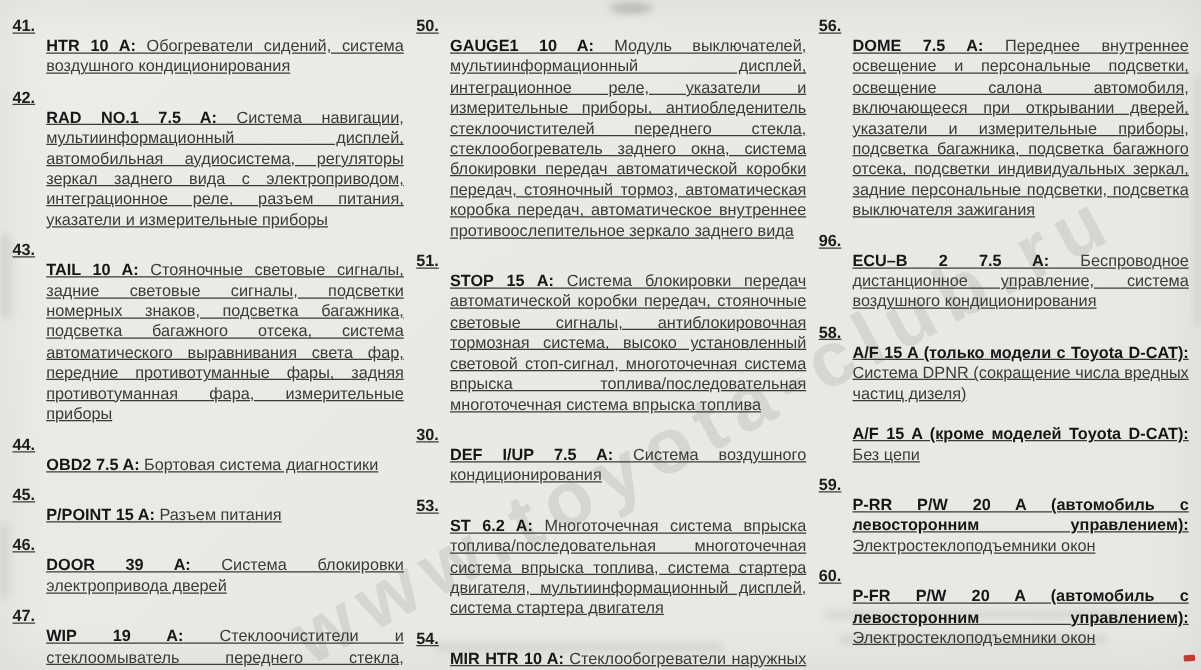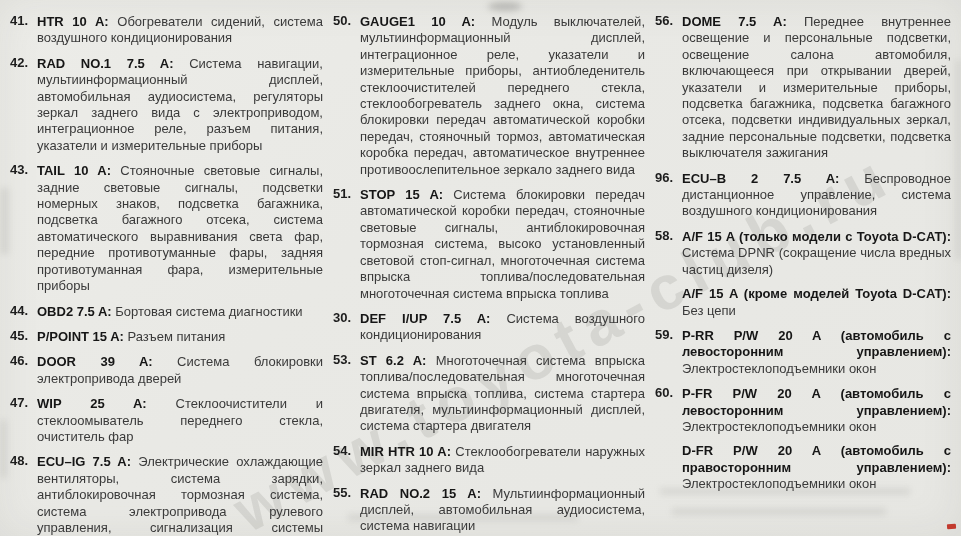--- a/index.html
+++ b/index.html
@@ -16,29 +16,29 @@
   }
   .cols{
     position:absolute;left:10px;top:10px;right:0;bottom:0;
     display:grid;grid-template-columns:323px 322px 1fr;
   }
   .col{padding-top:3px;}
   .item{
     display:flex;
     margin-bottom:8px;
     color:#3a3a3a;
-    font-size:13px;line-height:16.4px;
+    font-size:13px;line-height:16.4px;text-decoration:underline;
   }
   .num{
     flex:0 0 27px;
     font-weight:bold;color:#1d1d1d;
   }
   .body{flex:1;padding-right:10px;}
   .entry{
-    margin:1px 0 8px 0;
+    margin:16px 0 8px 0;
     text-align:justify;
   }
   .entry:last-child{margin-bottom:0;}
   .label{font-weight:bold;color:#161616;}
   .watermark{
     position:absolute;left:255px;top:475px;
     transform:rotate(-28deg);transform-origin:left bottom;
     font-size:62px;font-weight:bold;letter-spacing:9px;
     color:rgba(125,125,122,0.18);
     white-space:nowrap;pointer-events:none;
@@ -112,21 +112,21 @@
         </div>
         <div class="item">
           <span class="num">46.</span>
           <div class="body">
             <p class="entry"><b class="label">DOOR 39 A:</b> Система блокировки электропривода дверей</p>
           </div>
         </div>
         <div class="item">
           <span class="num">47.</span>
           <div class="body">
-            <p class="entry"><b class="label">WIP 25 A:</b> Стеклоочистители и стеклоомыватель переднего стекла, очиститель фар</p>
+            <p class="entry"><b class="label">WIP 19 A:</b> Стеклоочистители и стеклоомыватель переднего стекла, очиститель фар</p>
           </div>
         </div>
         <div class="item">
           <span class="num">48.</span>
           <div class="body">
             <p class="entry"><b class="label">ECU–IG 7.5 A:</b> Электрические охлаждающие вентиляторы, система зарядки, антиблокировочная тормозная система, система электропривода рулевого управления, сигнализация системы управления устойчивостью автомобиля</p>
           </div>
         </div>
       </div>
     <div class="col">

